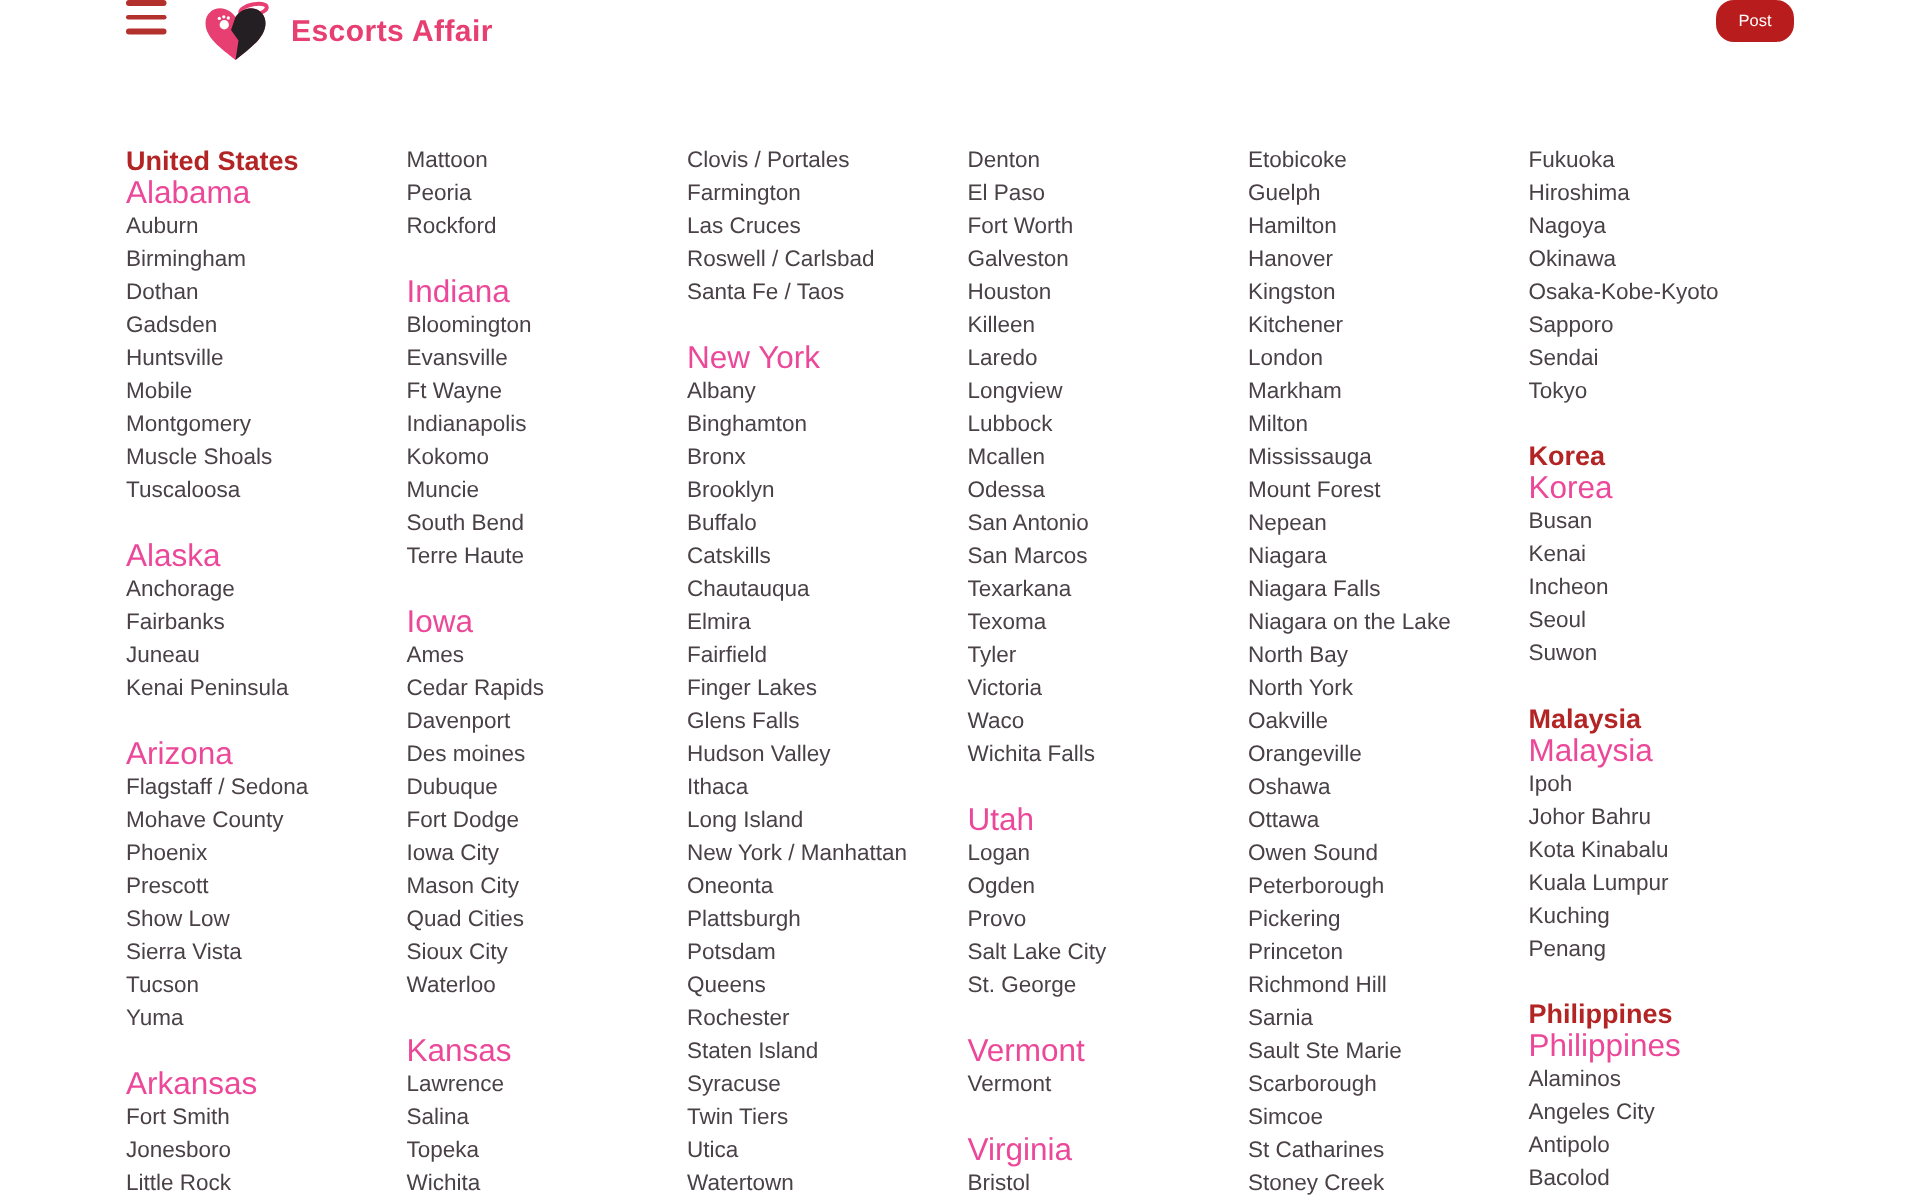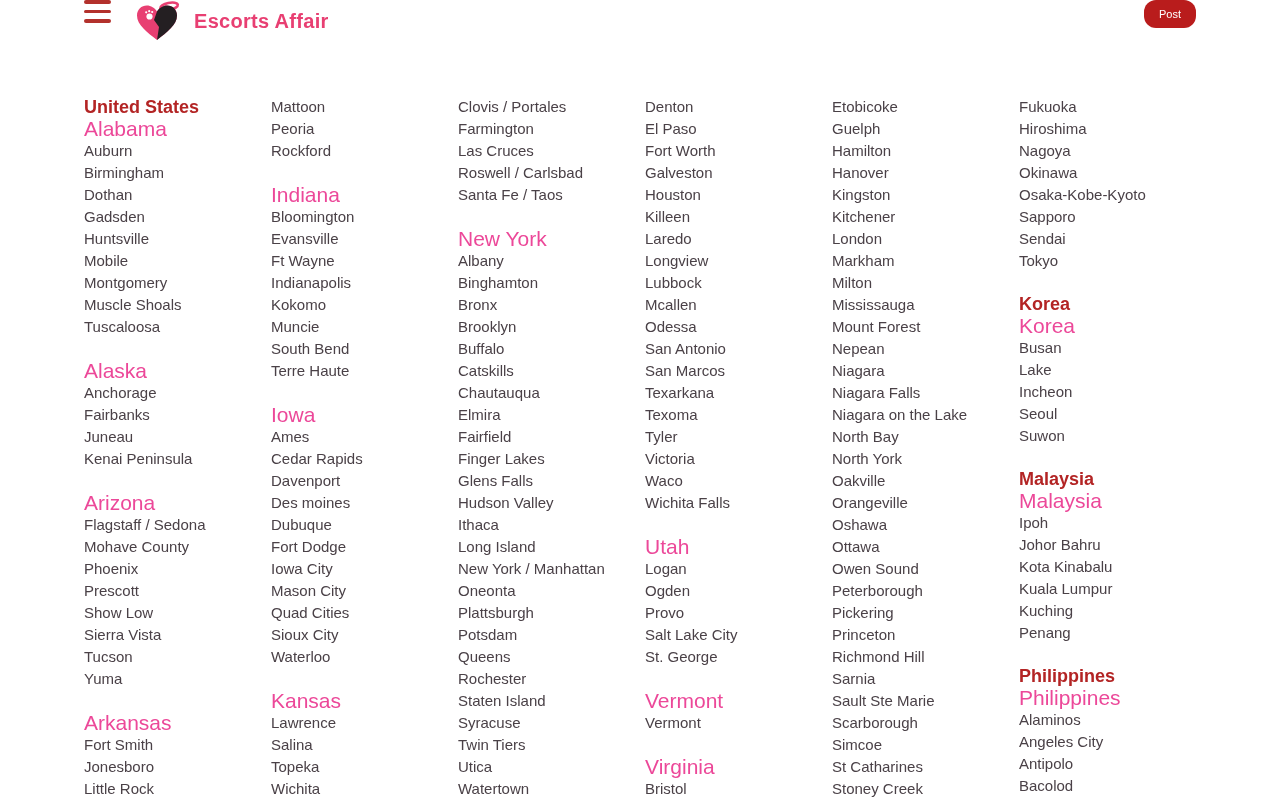--- a/index.html
+++ b/index.html
@@ -231,21 +231,21 @@
       <a class="i-city">Hiroshima</a>
       <a class="i-city">Nagoya</a>
       <a class="i-city">Okinawa</a>
       <a class="i-city">Osaka-Kobe-Kyoto</a>
       <a class="i-city">Sapporo</a>
       <a class="i-city">Sendai</a>
       <a class="i-city">Tokyo</a>
       <div class="i-country">Korea</div>
       <div class="i-state">Korea</div>
       <a class="i-city">Busan</a>
-      <a class="i-city">Lake</a>
+      <a class="i-city">Kenai</a>
       <a class="i-city">Incheon</a>
       <a class="i-city">Seoul</a>
       <a class="i-city">Suwon</a>
       <div class="i-country">Malaysia</div>
       <div class="i-state">Malaysia</div>
       <a class="i-city">Ipoh</a>
       <a class="i-city">Johor Bahru</a>
       <a class="i-city">Kota Kinabalu</a>
       <a class="i-city">Kuala Lumpur</a>
       <a class="i-city">Kuching</a>

